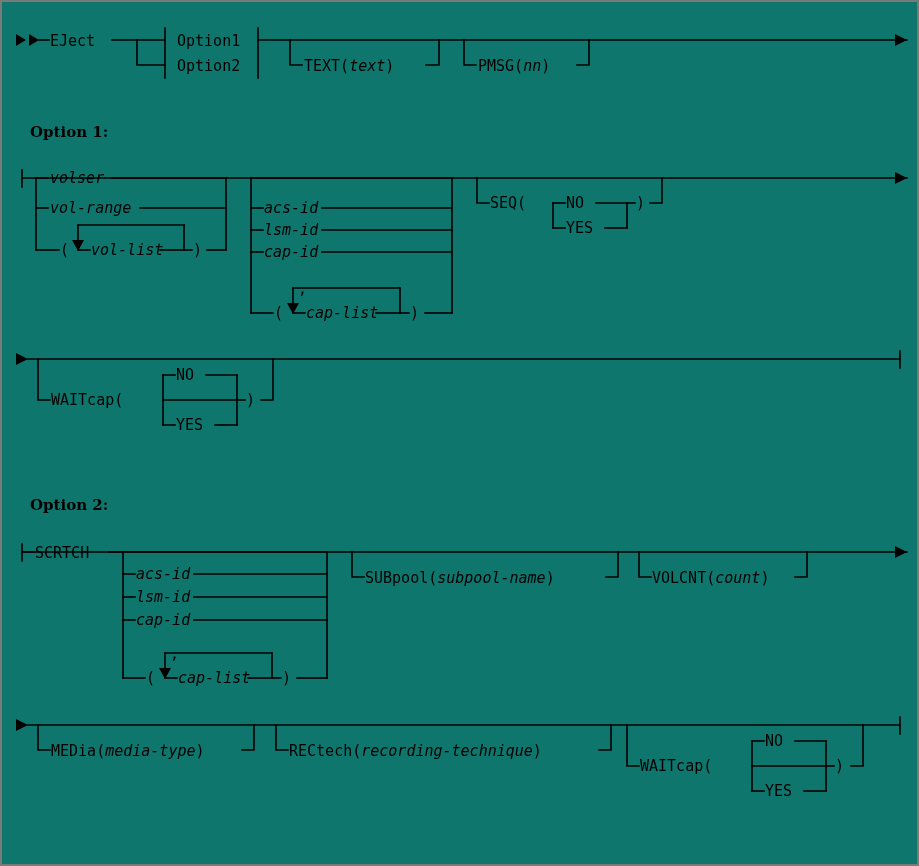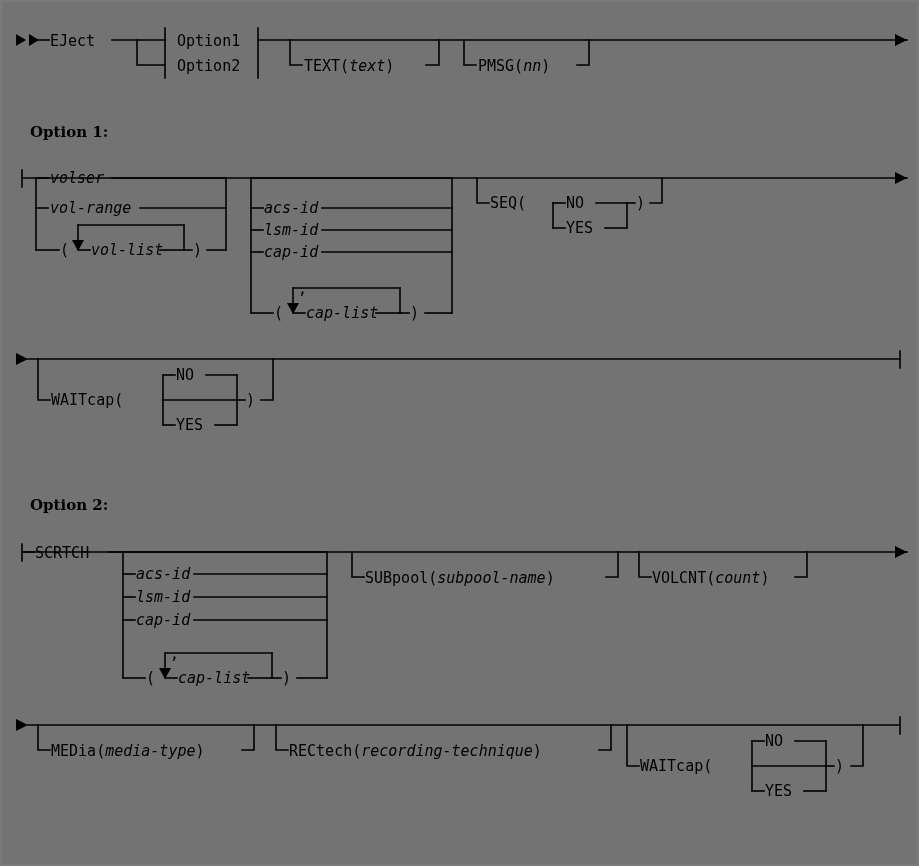--- a/index.html
+++ b/index.html
@@ -1,19 +1,19 @@
 <!DOCTYPE html>
 <html><head>
 <meta charset="utf-8">
 <style>
   html,body{margin:0;padding:0;background:#ffffff;}
   body{width:919px;height:866px;overflow:hidden;
        font-family:"DejaVu Sans",sans-serif;}
   #page{position:relative;width:919px;height:866px;
-        box-sizing:border-box;border:2px solid #7a7a7a;background:#737373;}
+        box-sizing:border-box;border:2px solid #7a7a7a;background:#0f766e;}
   svg#rail{position:absolute;left:0;top:0;width:919px;height:866px;}
   svg#rail text{fill:#000;}
   .mono{font-family:"DejaVu Sans Mono","Liberation Mono",monospace;font-size:15px;}
   .monoi{font-family:"DejaVu Sans Mono","Liberation Mono",monospace;font-size:15px;font-style:italic;}
   .sect{font-family:"DejaVu Serif","Liberation Serif",serif;font-size:15px;font-weight:bold;}
   .ln{stroke:#000;stroke-width:1.6;fill:none;stroke-linecap:square;}
   .arw{fill:#000;}
 </style>
 </head>
 <body>

